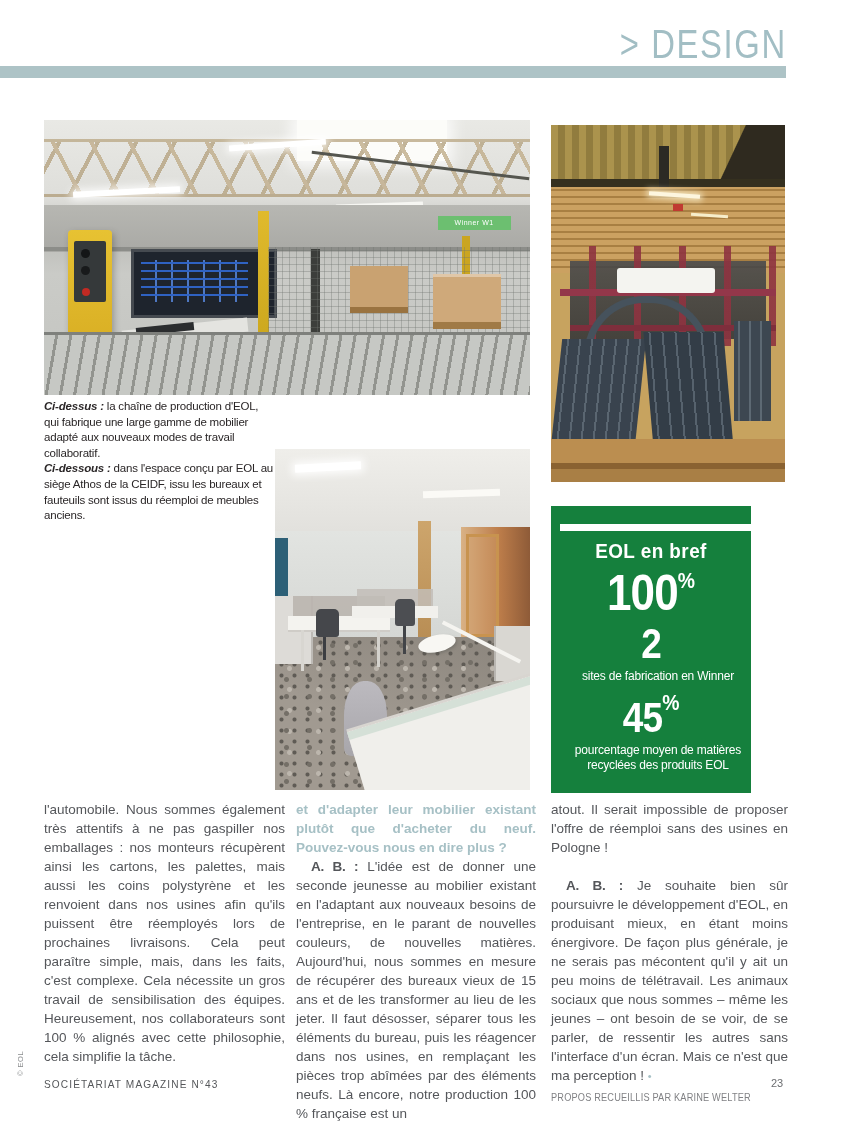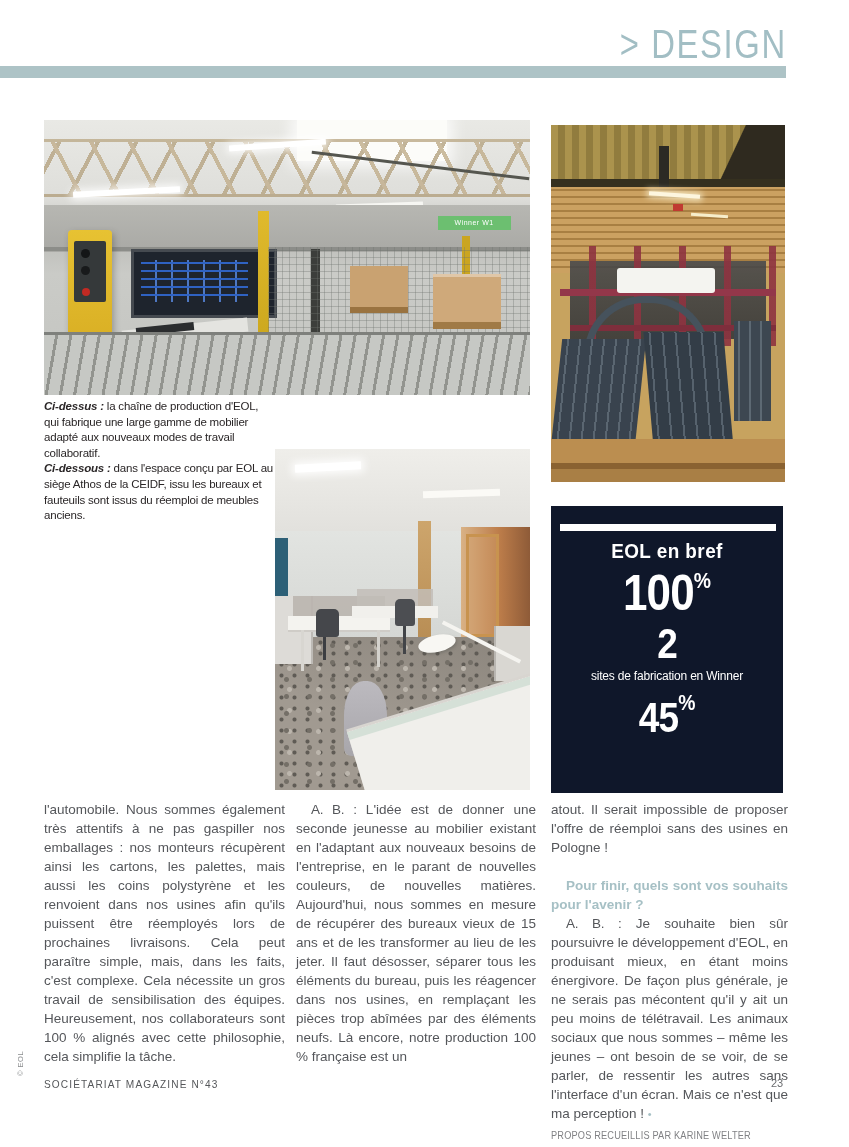--- a/index.html
+++ b/index.html
@@ -133,41 +133,41 @@
   .o-lamp-arm { left:64%; top:56%; width:34%; height:4px; background:#f5f4f0; transform:rotate(27deg); }
   .o-lamp { left:56%; top:54.5%; width:15%; height:5%; background:#f8f7f3; border-radius:50%; transform:rotate(-12deg);
     box-shadow:1px 2px 3px rgba(90,90,85,.4); }
 
   
   .caption { position:absolute; left:44px; top:399px; width:230px; font-size:11.5px; line-height:15.6px;
     color:#2a2627; letter-spacing:-0.2px; }
   .caption .cap-label { font-weight:bold; font-style:italic; }
 
   
-  .infobox { position:absolute; left:551px; top:506px; width:232px; height:287px; background:#0f172a;
+  .infobox { position:absolute; left:551px; top:506px; width:200px; height:287px; background:#15803d;
     color:#ffffff; text-align:center; }
   .ib-rule { position:absolute; left:9px; top:18px; width:216px; height:7px; background:#ffffff; }
   .ib-title { position:absolute; left:0; top:33px; width:100%; font-size:21px; font-weight:bold;
     letter-spacing:.5px; transform:scaleX(.9); }
   .ib-stats { position:absolute; left:0; top:62px; width:100%; display:flex; flex-direction:column; align-items:center; }
   .ib-value { font-weight:bold; line-height:1; letter-spacing:-1px; transform:scaleX(.88); }
   .ib-v-big { font-size:50px; }
   .ib-v-med { font-size:42px; }
   .ib-unit { font-size:22px; vertical-align:22px; letter-spacing:0; }
   .ib-label { font-size:12px; line-height:15px; width:214px; margin:4px auto 8px; letter-spacing:-0.2px; }
 
   
   .col { position:absolute; top:800px; font-size:13.5px; line-height:19px; color:#54565a; text-align:justify; }
   .col1 { left:44px;  width:241px; }
   .col2 { left:296px; width:240px; }
   .col3 { left:551px; width:237px; }
   .q { color:#a6c0c5; font-weight:bold; }
   .indent { text-indent:15px; }
   .gap { height:19px; }
-  .ab { font-weight:normal; letter-spacing:-0.3px; }
+  .ab { font-weight:bold; letter-spacing:-0.3px; }
   .endmark { color:#a6c0c5; font-size:11px; }
   .byline { font-size:10px; letter-spacing:.2px; color:#808184; margin-top:2px; text-align:left; transform:scaleX(.92); transform-origin:left; }
 
   
   .photo-credit { position:absolute; left:16px; top:1076px; font-size:7.5px; color:#8a8c8e;
     transform:rotate(-90deg); transform-origin:0 0; letter-spacing:.5px; }
   .footer-mag { position:absolute; left:44px; top:1078px; font-size:11px; color:#55575a;
     letter-spacing:1.2px; transform:scaleX(.92); transform-origin:left; }
   .footer-page { position:absolute; left:771px; top:1077px; font-size:11px; color:#6b6d70; }
 </style>
@@ -263,36 +263,37 @@
   </div>
 
   <div class="infobox">
     <div class="ib-rule"></div>
     <div class="ib-title">EOL en bref</div>
     <div class="ib-stats">
       <div class="ib-value ib-v-big"><span>100</span><span class="ib-unit">%</span></div>
       <div class="ib-value ib-v-med"><span>2</span><span class="ib-unit"></span></div>
       <div class="ib-label">sites de fabrication en Winner</div>
       <div class="ib-value ib-v-med"><span>45</span><span class="ib-unit">%</span></div>
+      <div class="ib-label">pourcentage moyen de matières recyclées des produits EOL</div>
     </div>
   </div>
 
   <div class="col col1">
     <p>l'automobile. Nous sommes également très attentifs à ne pas gaspiller nos emballages : nos monteurs récupèrent ainsi les cartons, les palettes, mais aussi les coins polystyrène et les renvoient dans nos usines afin qu'ils puissent être réemployés lors de prochaines livraisons. Cela peut paraître simple, mais, dans les faits, c'est complexe. Cela nécessite un gros travail de sensibilisation des équipes. Heureusement, nos collaborateurs sont 100 % alignés avec cette philosophie, cela simplifie la tâche.</p>
     <div class="gap"></div>
   </div>
 
   <div class="col col2">
+    <p class="q">et d'adapter leur mobilier existant plutôt que d'acheter du neuf. Pouvez-vous nous en dire plus ?</p>
     <p class="indent"><span class="ab">A. B. :</span><span> L'idée est de donner une seconde jeunesse au mobilier existant en l'adaptant aux nouveaux besoins de l'entreprise, en le parant de nouvelles couleurs, de nouvelles matières. Aujourd'hui, nous sommes en mesure de récupérer des bureaux vieux de 15 ans et de les transformer au lieu de les jeter. Il faut désosser, séparer tous les éléments du bureau, puis les réagencer dans nos usines, en remplaçant les pièces trop abîmées par des éléments neufs. Là encore, notre production 100 % française est un</span></p>
   </div>
 
   <div class="col col3">
     <p>atout. Il serait impossible de proposer l'offre de réemploi sans des usines en Pologne !</p>
     <div class="gap"></div>
-    <p class="q indent">Pour finir, quels sont vos souhaits pour l'avenir ?</p>
     <p class="indent"><span class="ab">A. B. :</span><span> Je souhaite bien sûr poursuivre le développement d'EOL, en produisant mieux, en étant moins énergivore. De façon plus générale, je ne serais pas mécontent qu'il y ait un peu moins de télétravail. Les animaux sociaux que nous sommes – même les jeunes – ont besoin de se voir, de se parler, de ressentir les autres sans l'interface d'un écran. Mais ce n'est que ma perception ! </span><span class="endmark">•</span></p>
     <p class="byline">PROPOS RECUEILLIS PAR KARINE WELTER</p>
   </div>
 
   <div class="photo-credit">© EOL</div>
   <div class="footer-mag">SOCIÉTARIAT MAGAZINE N°43</div>
   <div class="footer-page">23</div>
 
 </div>
 

